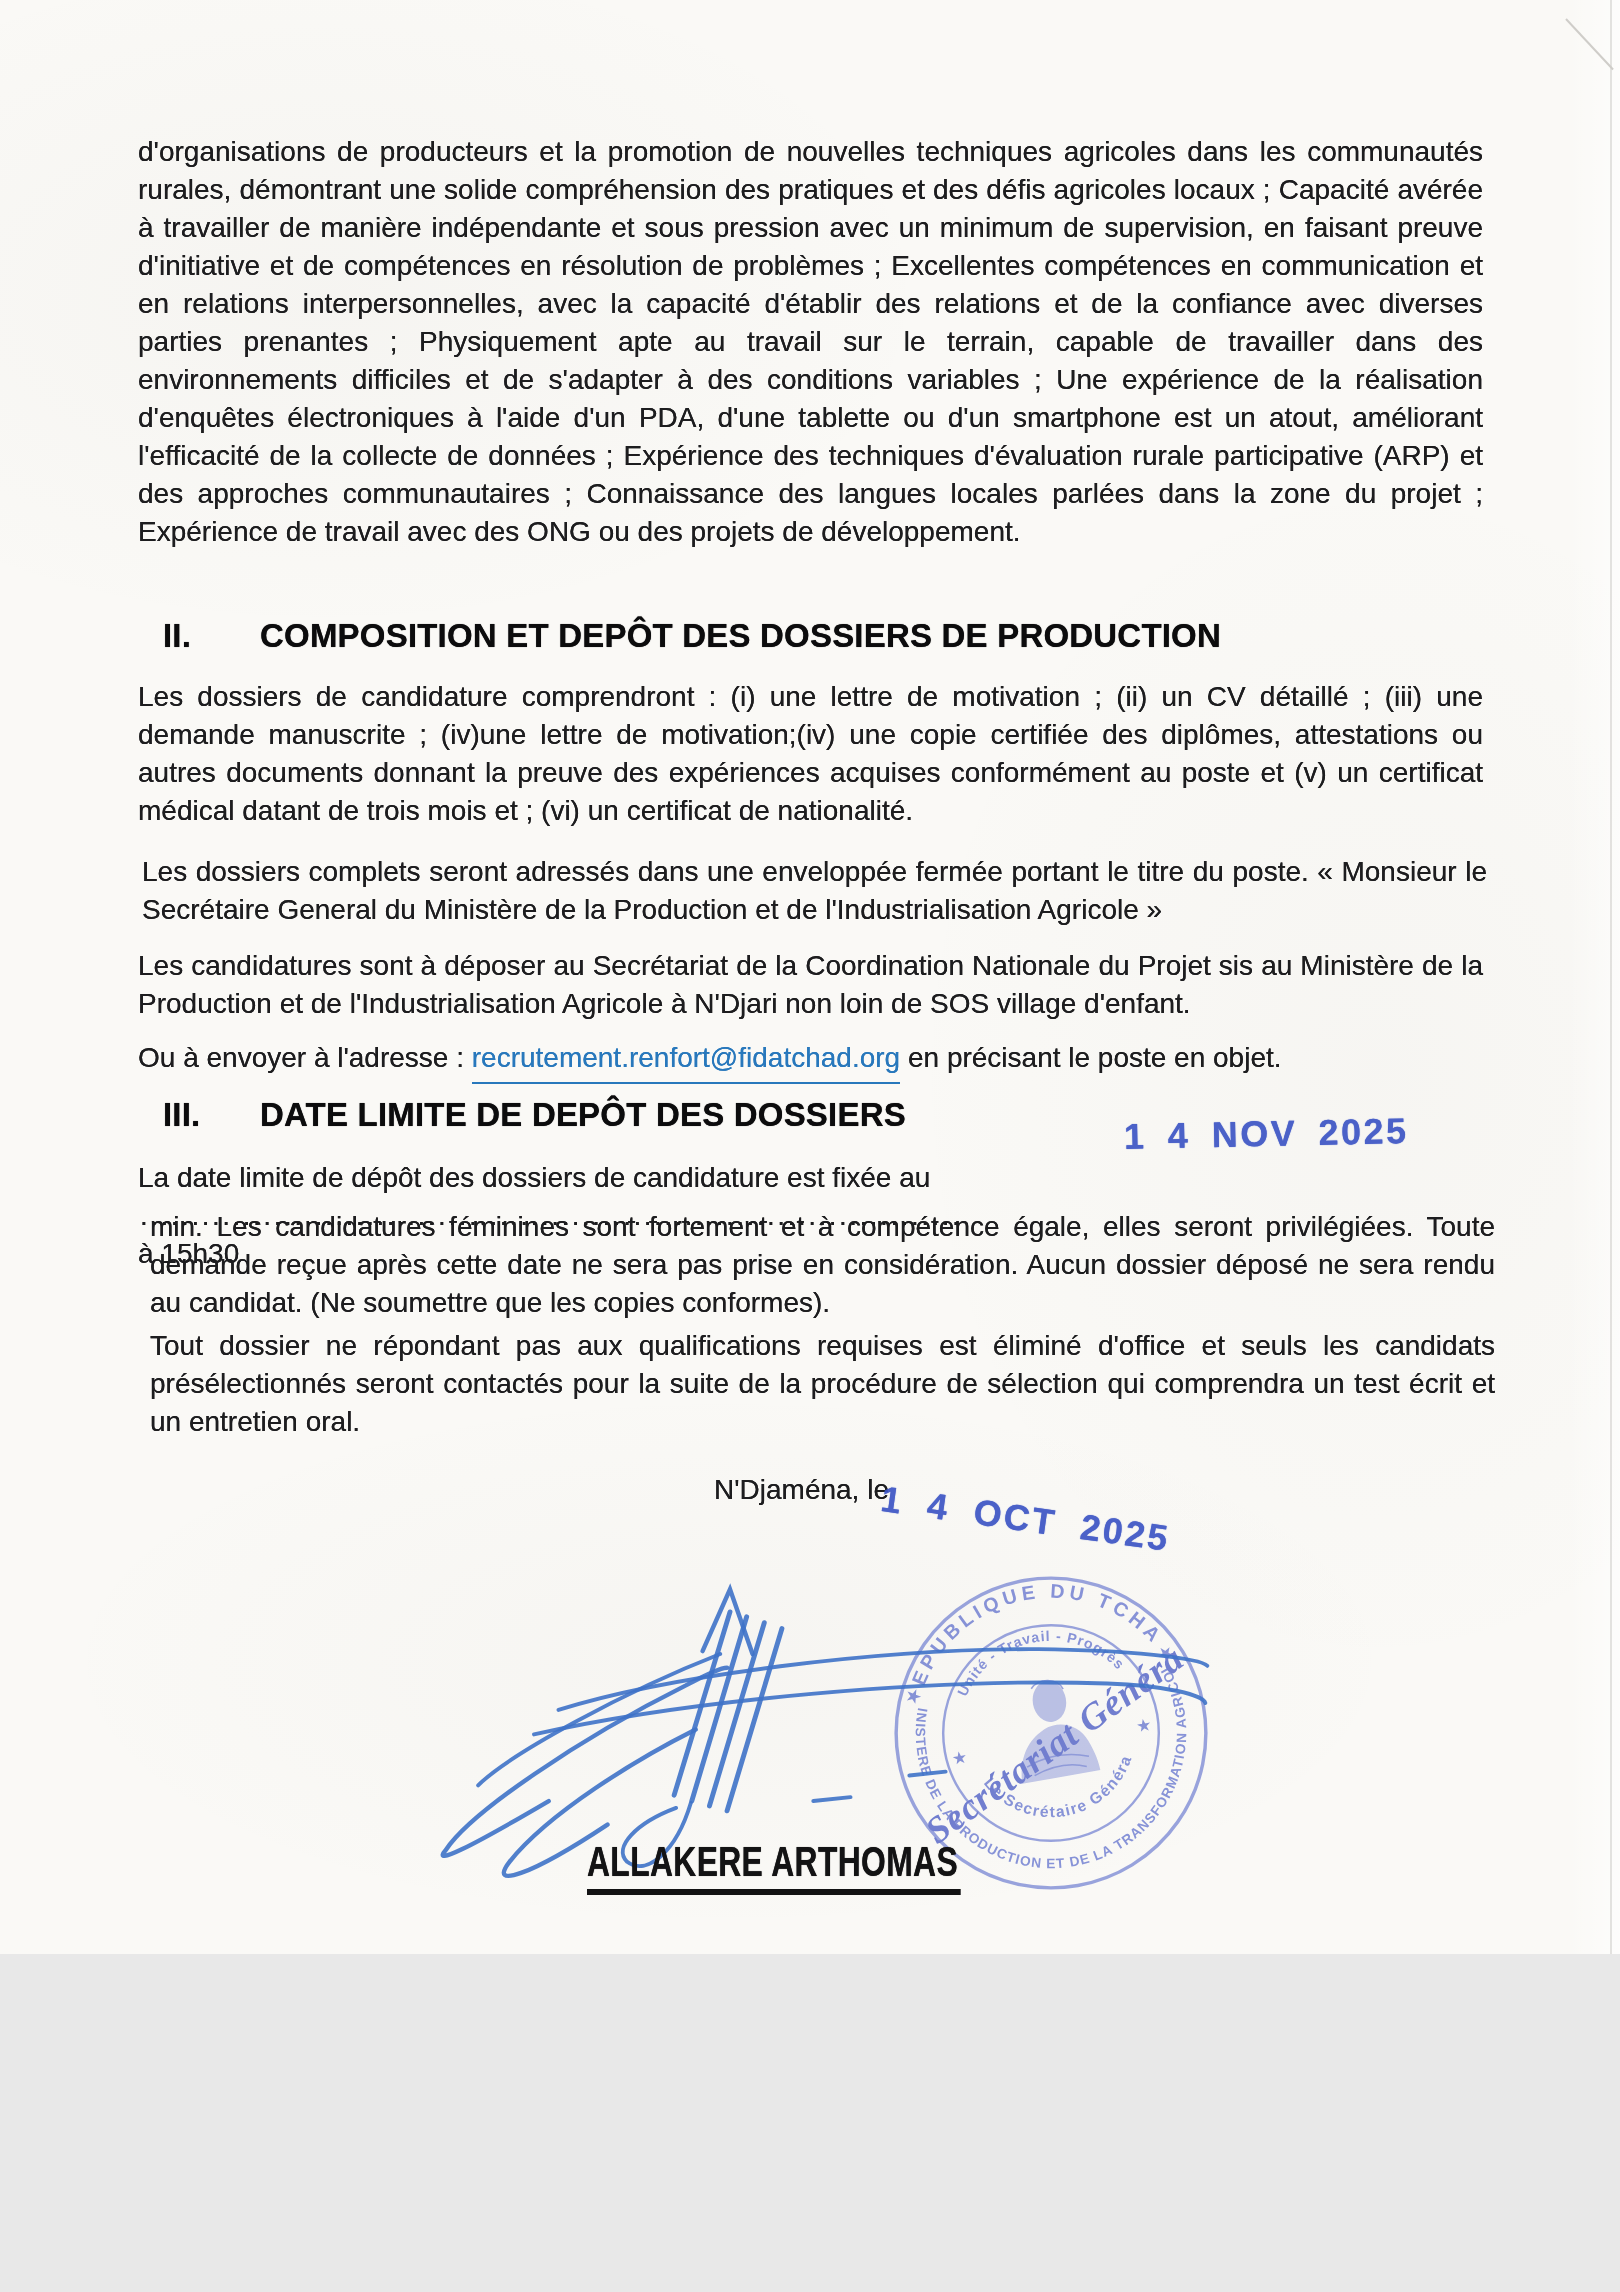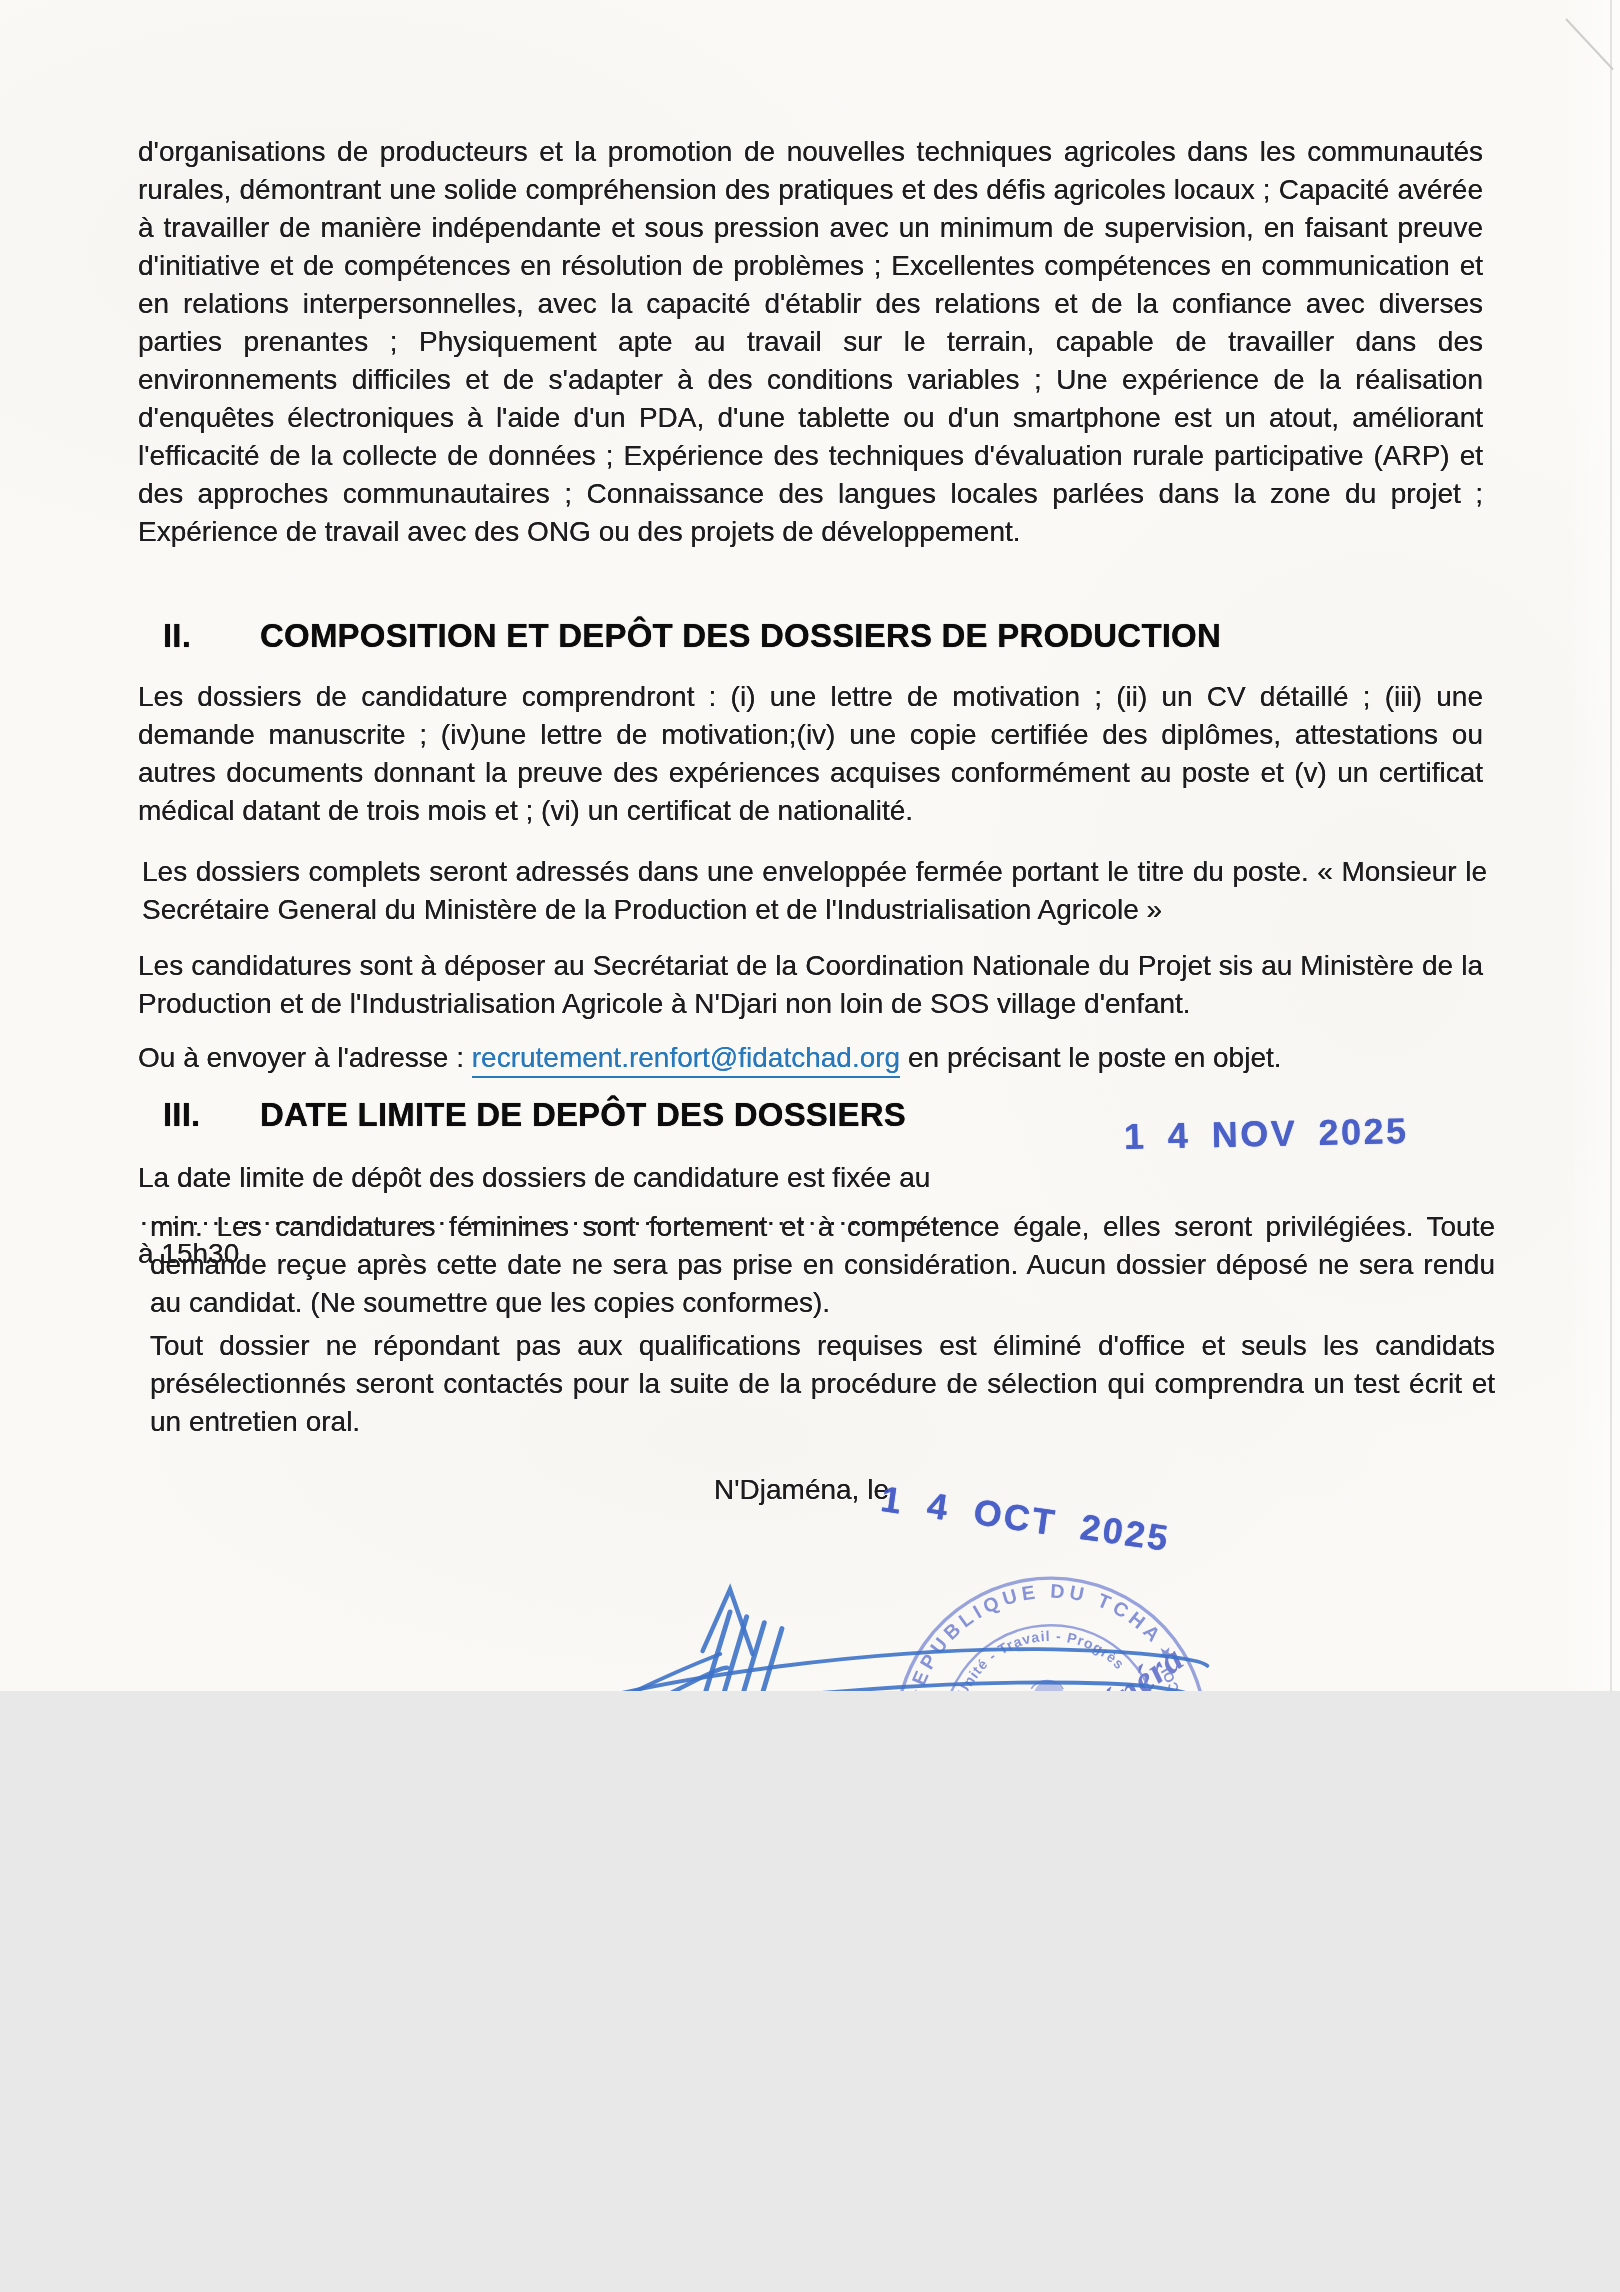--- a/index.html
+++ b/index.html
@@ -1,18 +1,18 @@
 <!DOCTYPE html>
 <html style="--page-bg: #faf9f6; --stamp-blue: #3d55c5; --seal-blue: #6b7ad0; --signature-blue: #3e72c8; --link-blue: #2878bc;"><head>
 <meta charset="utf-8">
 <style>
   html,body{margin:0;padding:0;background:#e8e8e8;}
   .page{
     position:relative;
-    width:1620px;height:1691px;
+    width:1620px;height:1954px;
     margin:0 auto;
     background:var(--page-bg,#faf9f6);
     overflow:hidden;
     font-family:"Liberation Sans","DejaVu Sans",sans-serif;
     color:#1d1d1f;
   }
   
   .page::before{
     content:"";position:absolute;inset:0;pointer-events:none;
     background:
@@ -20,21 +20,21 @@
       radial-gradient(ellipse 686px 882px at 85% 55%, rgba(120,115,105,.028), transparent 70%),
       radial-gradient(ellipse 980px 392px at 45% 85%, rgba(120,115,105,.03), transparent 70%);
   }
   .txt{position:absolute;left:138px;width:1345px;font-size:28px;line-height:38px;
        text-align:justify;text-shadow:0 0 0.6px currentColor;}
   .txt.nojust{text-align:left;}
   .heading{position:absolute;left:163px;display:flex;font-weight:700;font-size:33px;
            color:#0c0c0d;text-shadow:0 0 0.7px currentColor;letter-spacing:0.2px;gap:24px;}
   .heading .numeral{width:73px;flex:0 0 auto;}
   .email-link{color:var(--link-blue,#2878bc);text-decoration:none;
-              border-bottom:2.5px solid var(--link-blue,#2878bc);padding-bottom:3px;
+              border-bottom:2.5px solid var(--link-blue,#2878bc);padding-bottom:9px;
               text-shadow:0 0 0.5px currentColor;}
   .leader-line{position:absolute;left:138px;width:1345px;display:flex;align-items:baseline;
                font-size:28px;line-height:38px;text-shadow:0 0 0.6px currentColor;flex-direction:column;}
   .leader-line .dots{flex:1 1 auto;overflow:hidden;white-space:nowrap;letter-spacing:2.5px;
                      padding:0 2px;}
   .date-stamp{position:absolute;font-weight:700;font-size:36px;
               color:var(--stamp-blue,#3d55c5);letter-spacing:2.5px;word-spacing:8.8px;
               opacity:.92;text-shadow:0 0 1px var(--stamp-blue,#3d55c5);white-space:nowrap;}
   .stamp-nov{left:1124px;top:1113px;transform:rotate(-1.2deg);}
   .stamp-oct{left:884px;top:1478px;transform:rotate(8deg);transform-origin:left top;word-spacing:11.8px;}

